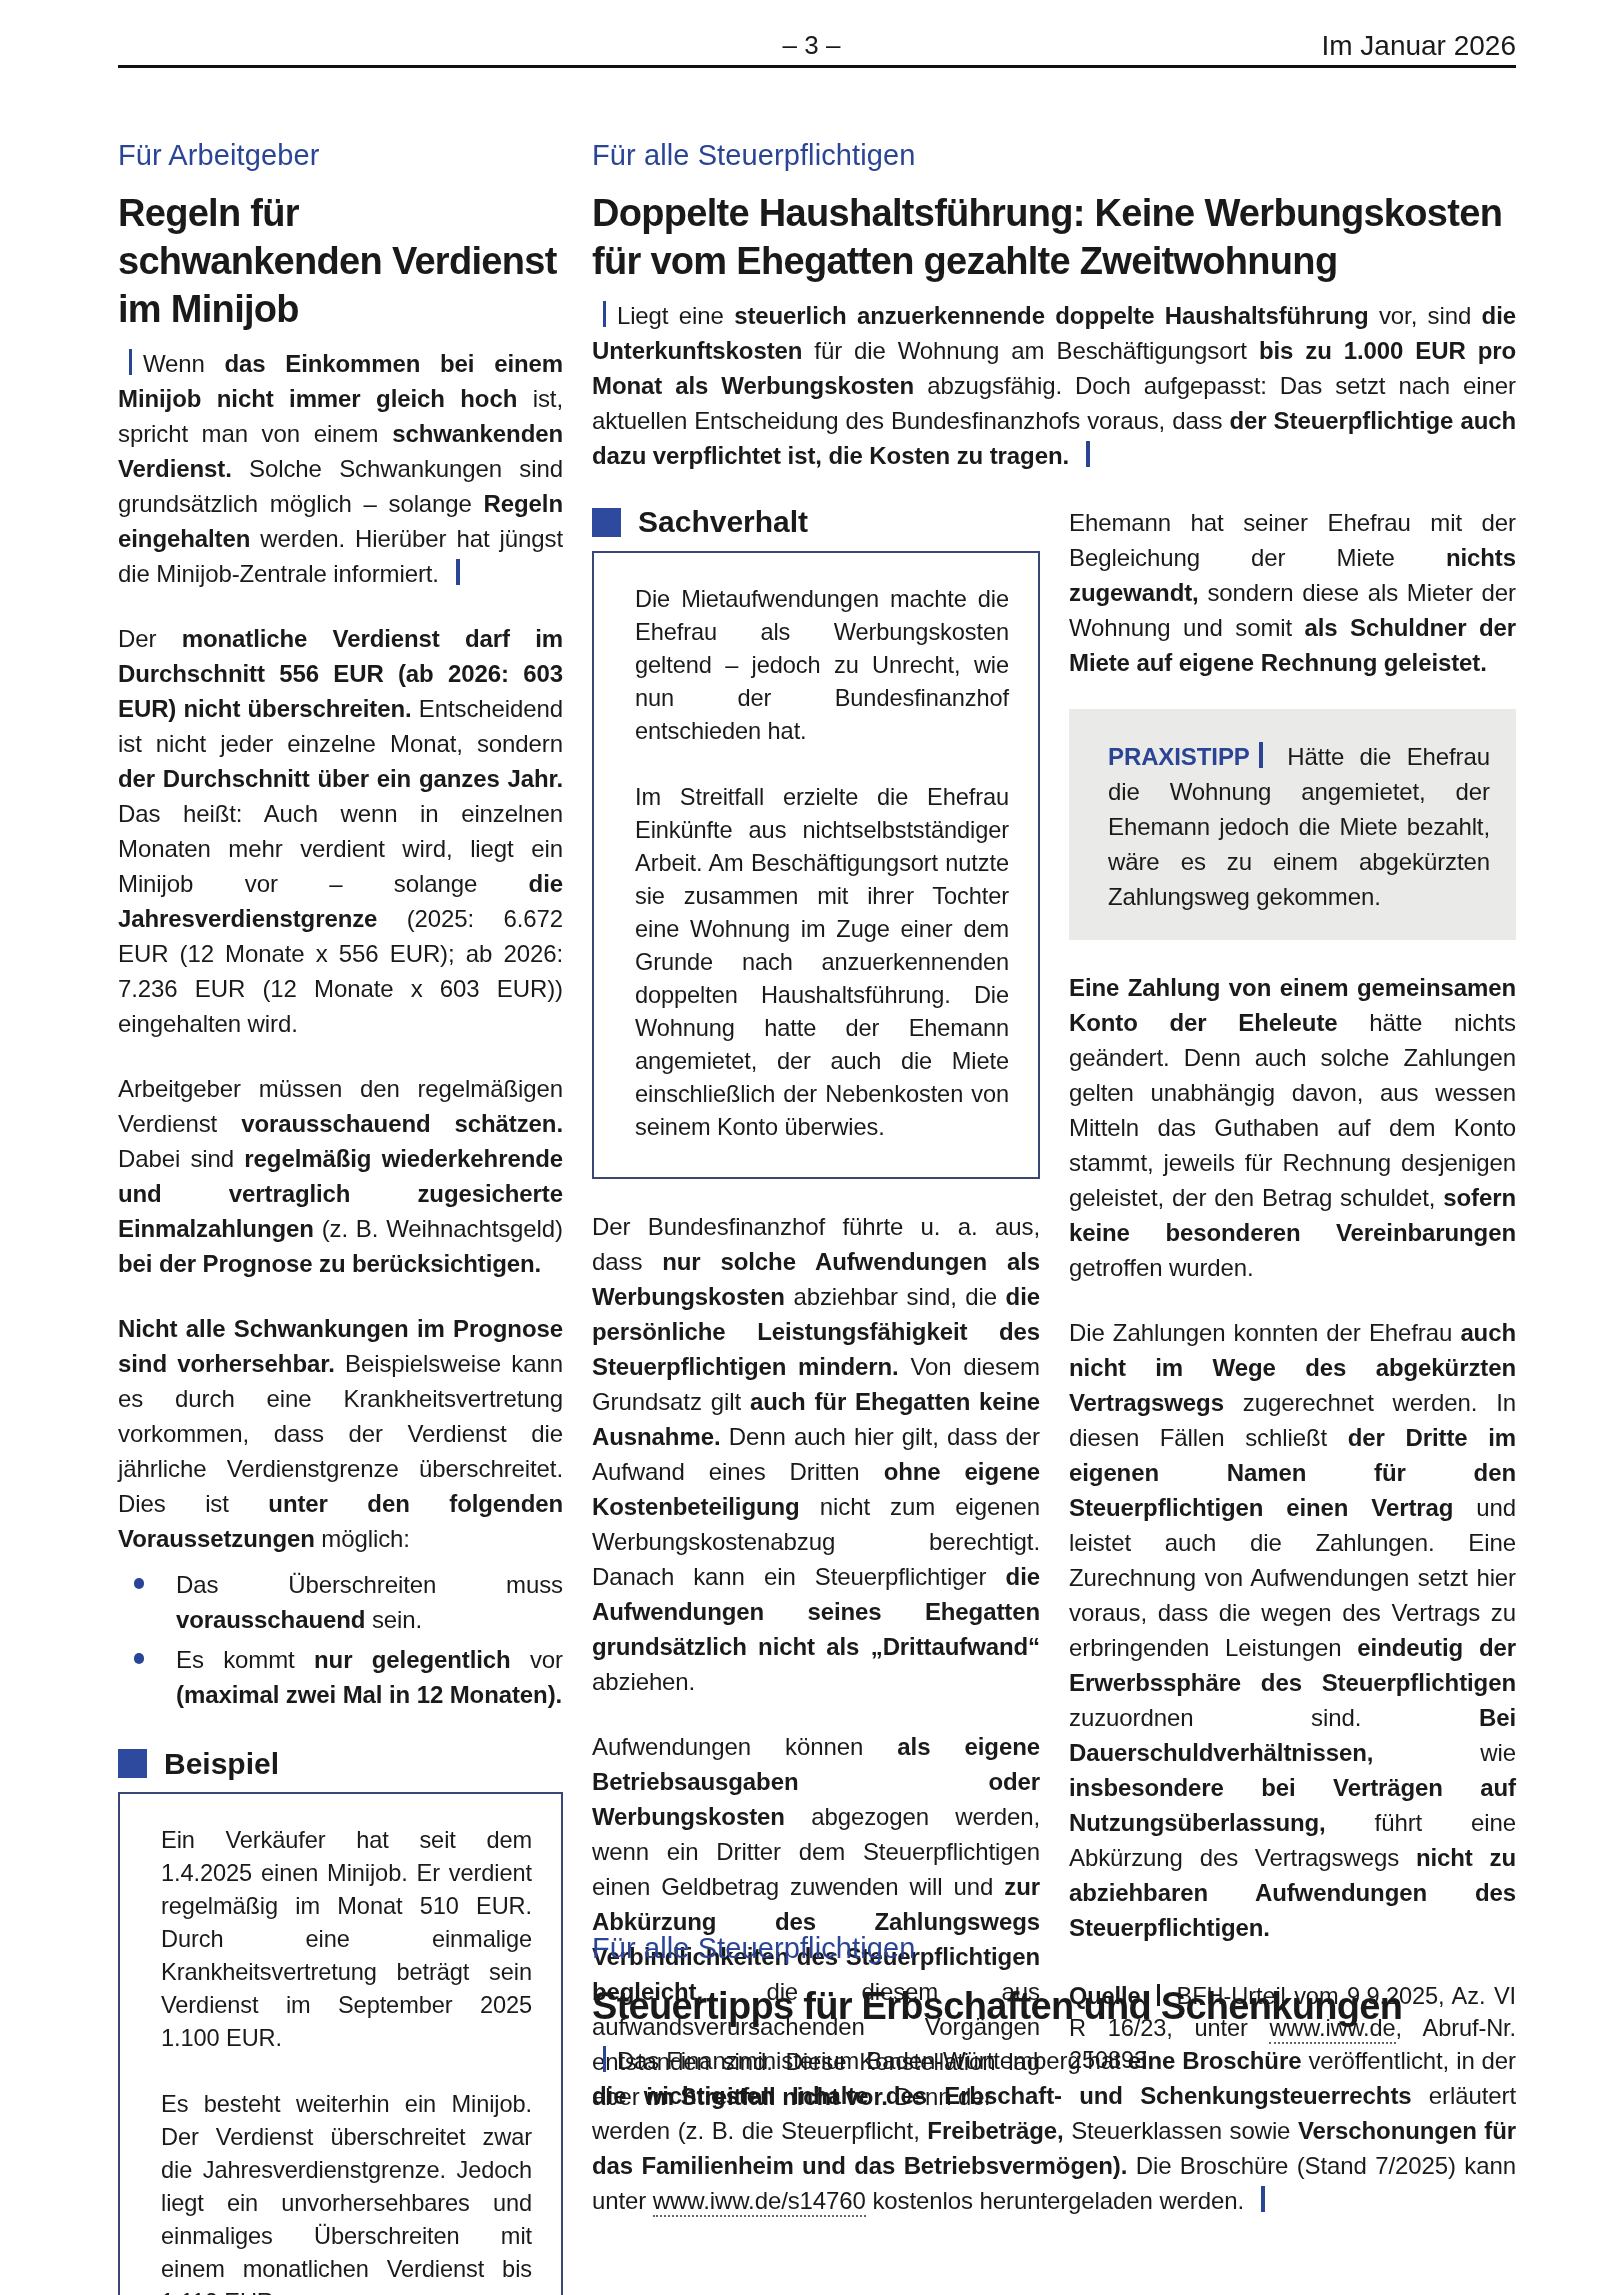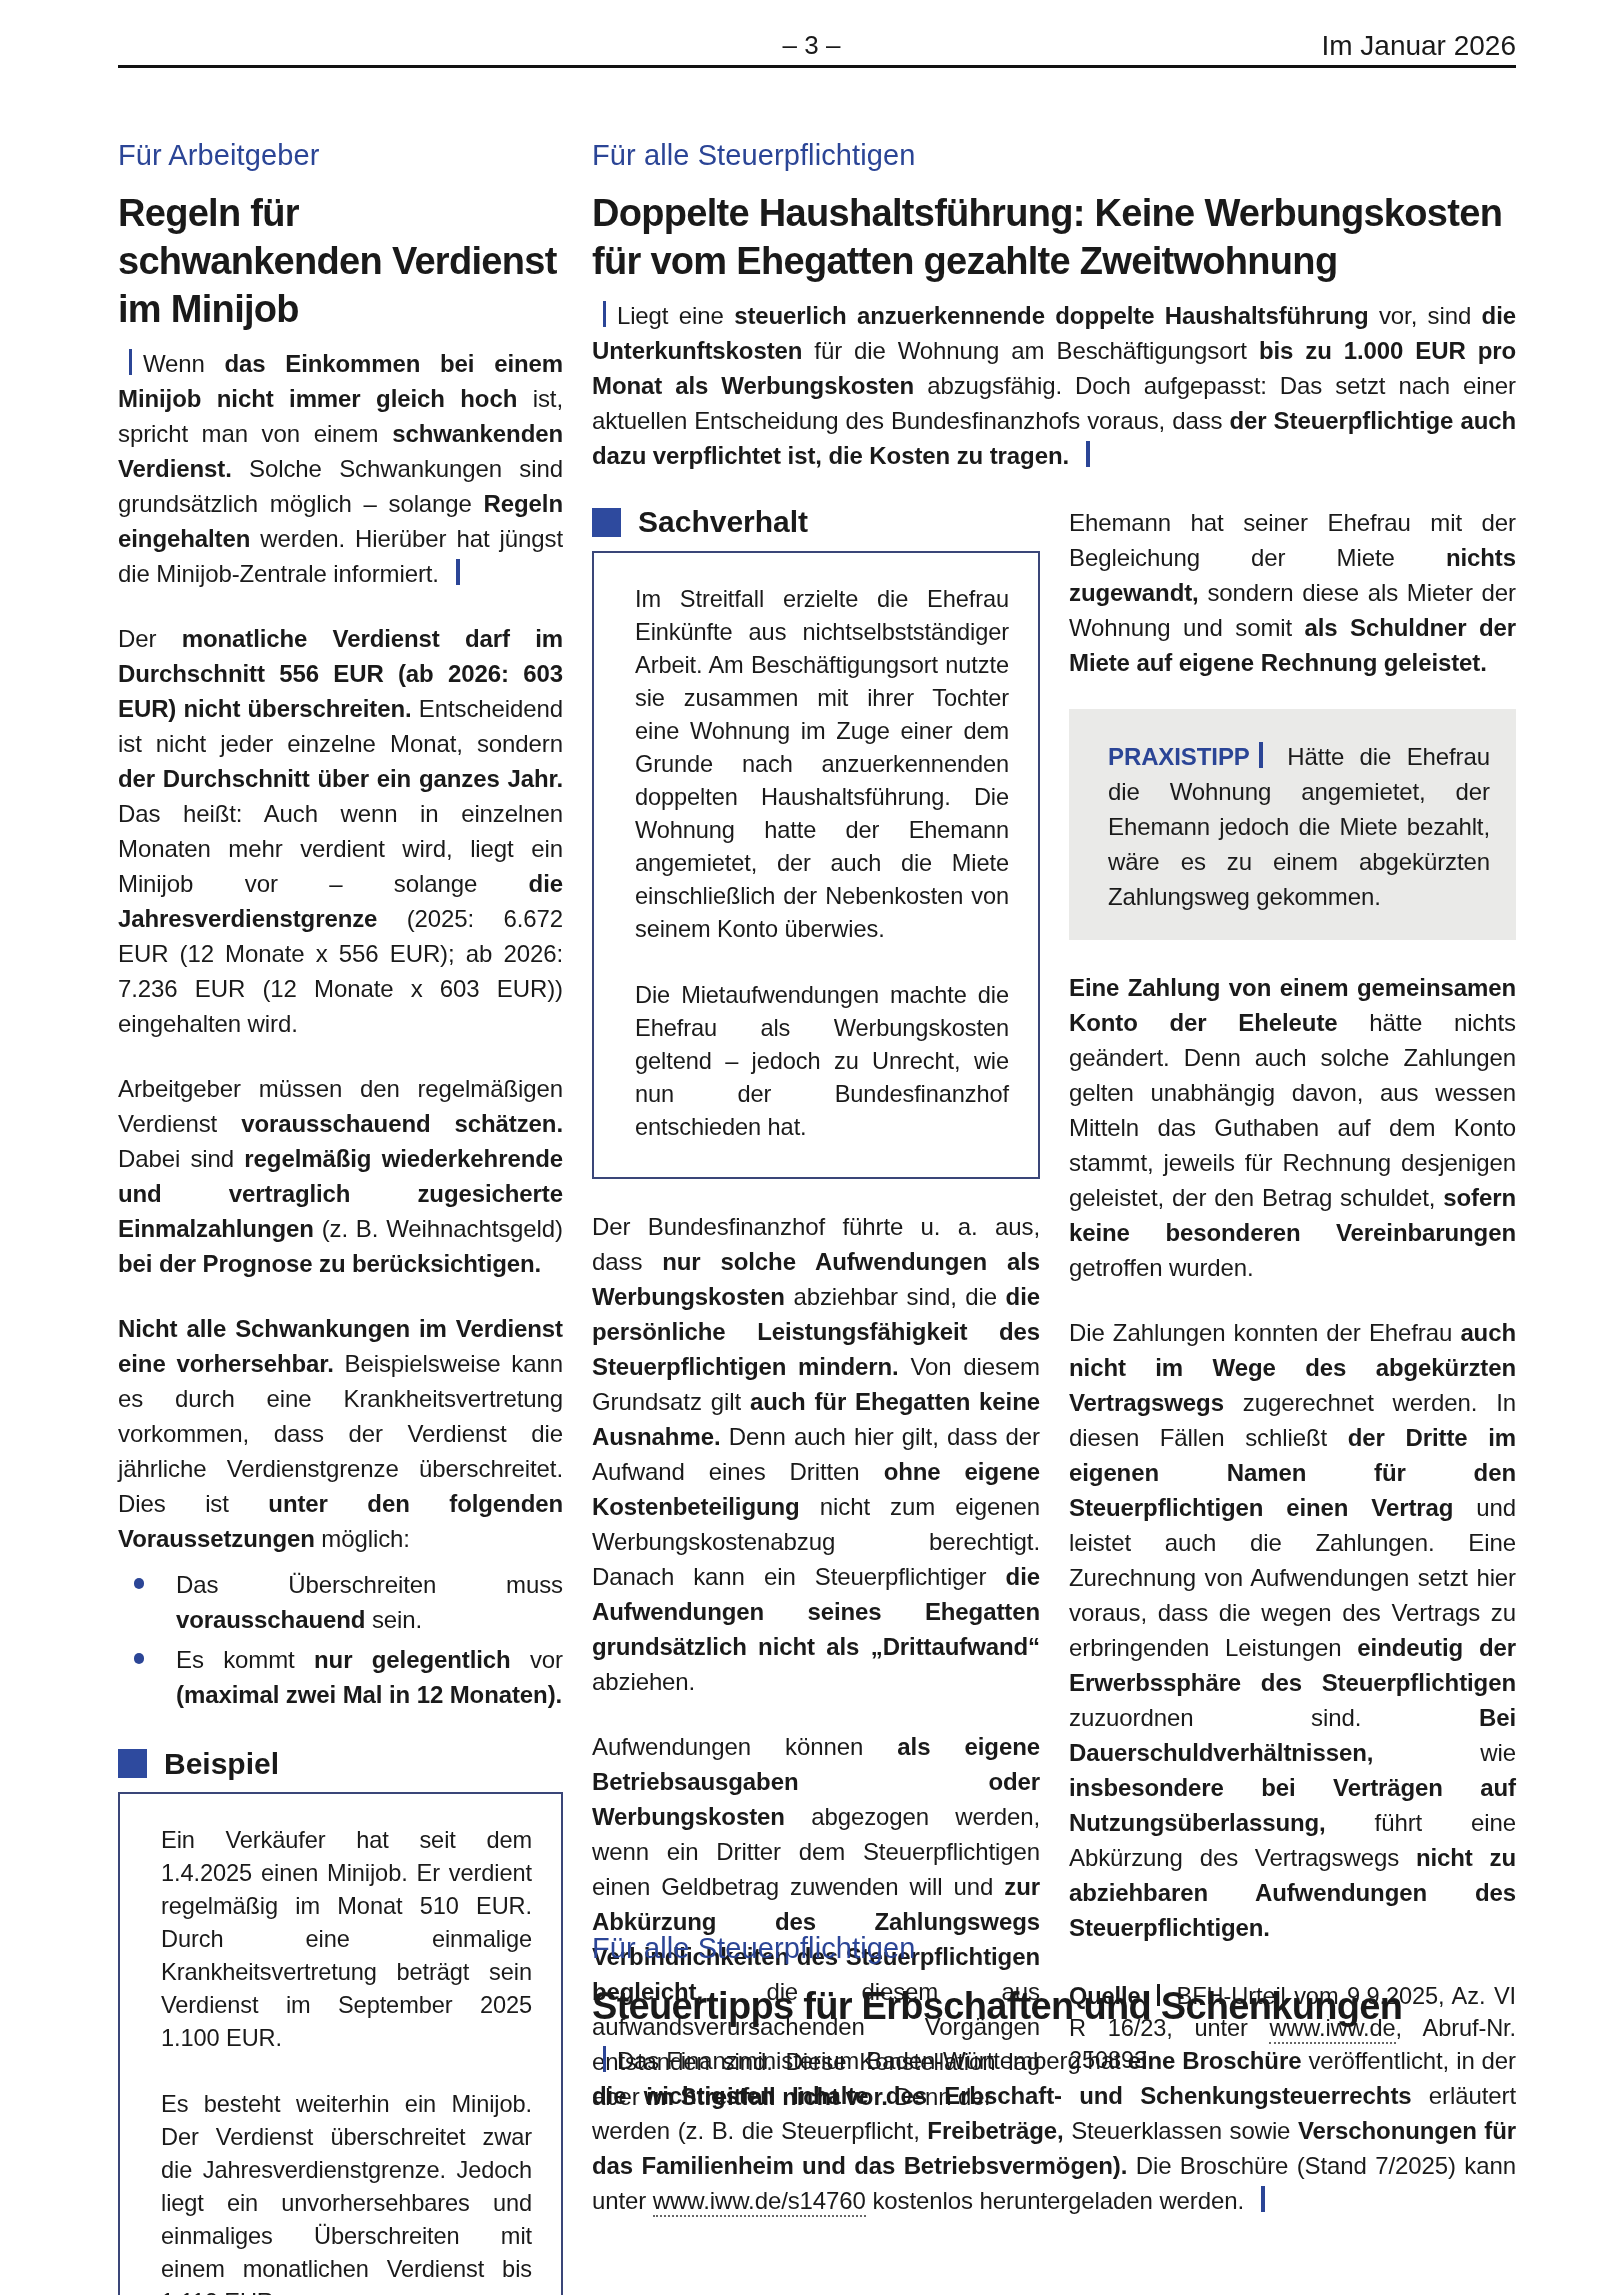--- a/index.html
+++ b/index.html
@@ -61,21 +61,21 @@
   <div class="pageno">– 3 –</div>
   <div class="issuedate">Im Januar 2026</div>
   <div class="hrule"></div>
 
   <div class="left-col">
     <div class="kicker">Für Arbeitgeber</div>
     <div class="article-title">Regeln für schwankenden Verdienst im Minijob</div>
     <div class="body-p intro-p"><span class="vbar"></span><span>Wenn </span><span class="seg-b">das Einkommen bei einem Minijob nicht immer gleich hoch</span><span> ist, spricht man von einem </span><span class="seg-b">schwankenden Verdienst.</span><span> Solche Schwankungen sind grundsätzlich möglich – solange </span><span class="seg-b">Regeln eingehalten</span><span> werden. Hierüber hat jüngst die Minijob-Zentrale informiert. </span><span class="vbar"></span></div>
     <div class="body-p"><span>Der </span><span class="seg-b">monatliche Verdienst darf im Durchschnitt 556 EUR (ab 2026: 603 EUR) nicht überschreiten.</span><span> Entscheidend ist nicht jeder einzelne Monat, sondern </span><span class="seg-b">der Durchschnitt über ein ganzes Jahr.</span><span> Das heißt: Auch wenn in einzelnen Monaten mehr verdient wird, liegt ein Minijob vor – solange </span><span class="seg-b">die Jahresverdienstgrenze</span><span> (2025: 6.672 EUR (12 Monate x 556 EUR); ab 2026: 7.236 EUR (12 Monate x 603 EUR)) eingehalten wird.</span></div>
     <div class="body-p"><span>Arbeitgeber müssen den regelmäßigen Verdienst </span><span class="seg-b">vorausschauend schätzen.</span><span> Dabei sind </span><span class="seg-b">regelmäßig wiederkehrende und vertraglich zugesicherte Einmalzahlungen</span><span> (z. B. Weihnachtsgeld) </span><span class="seg-b">bei der Prognose zu berücksichtigen.</span></div>
-    <div class="body-p"><span class="seg-b">Nicht alle Schwankungen im Verdienst eine vorhersehbar.</span><span> Beispielsweise kann es durch eine Krankheitsvertretung vorkommen, dass der Verdienst die jährliche Verdienstgrenze überschreitet. Dies ist </span><span class="seg-b">unter den folgenden Voraussetzungen</span><span> möglich:</span></div>
+    <div class="body-p"><span class="seg-b">Nicht alle Schwankungen im Prognose sind vorhersehbar.</span><span> Beispielsweise kann es durch eine Krankheitsvertretung vorkommen, dass der Verdienst die jährliche Verdienstgrenze überschreitet. Dies ist </span><span class="seg-b">unter den folgenden Voraussetzungen</span><span> möglich:</span></div>
     <div class="bullet-list">
       <div class="bullet-item">
         <span class="bullet-dot"></span>
         <span><span>Das Überschreiten muss </span><span class="seg-b">vorausschauend</span><span> sein.</span></span>
       </div>
       <div class="bullet-item">
         <span class="bullet-dot"></span>
         <span><span>Es kommt </span><span class="seg-b">nur gelegentlich</span><span> vor </span><span class="seg-b">(maximal zwei Mal in 12 Monaten).</span></span>
       </div>
     </div>
@@ -95,22 +95,22 @@
     <div class="article-title">Doppelte Haushaltsführung: Keine Werbungskosten für vom Ehegatten gezahlte Zweitwohnung</div>
     <div class="body-p intro-p"><span class="vbar"></span><span>Liegt eine </span><span class="seg-b">steuerlich anzuerkennende doppelte Haushaltsführung</span><span> vor, sind </span><span class="seg-b">die Unterkunftskosten</span><span> für die Wohnung am Beschäftigungsort </span><span class="seg-b">bis zu 1.000 EUR pro Monat als Werbungskosten</span><span> abzugsfähig. Doch aufgepasst: Das setzt nach einer aktuellen Entscheidung des Bundesfinanzhofs voraus, dass </span><span class="seg-b">der Steuerpflichtige auch dazu verpflichtet ist, die Kosten zu tragen.</span><span> </span><span class="vbar"></span></div>
   </div>
 
   <div class="col-mid">
     <div class="section-header first">
       <span class="section-square"></span>
       <span>Sachverhalt</span>
     </div>
     <div class="info-box">
+      <div class="box-p"><span>Die Mietaufwendungen machte die Ehefrau als Werbungskosten geltend – jedoch zu Unrecht, wie nun der Bundesfinanzhof entschieden hat.</span></div>
       <div class="box-p"><span>Im Streitfall erzielte die Ehefrau Einkünfte aus nichtselbstständiger Arbeit. Am Beschäftigungsort nutzte sie zusammen mit ihrer Tochter eine Wohnung im Zuge einer dem Grunde nach anzuerkennenden doppelten Haushaltsführung. Die Wohnung hatte der Ehemann angemietet, der auch die Miete einschließlich der Nebenkosten von seinem Konto überwies.</span></div>
-      <div class="box-p"><span>Die Mietaufwendungen machte die Ehefrau als Werbungskosten geltend – jedoch zu Unrecht, wie nun der Bundesfinanzhof entschieden hat.</span></div>
     </div>
     <div class="body-p"><span>Der Bundesfinanzhof führte u. a. aus, dass </span><span class="seg-b">nur solche Aufwendungen als Werbungskosten</span><span> abziehbar sind, die </span><span class="seg-b">die persönliche Leistungsfähigkeit des Steuerpflichtigen mindern.</span><span> Von diesem Grundsatz gilt </span><span class="seg-b">auch für Ehegatten keine Ausnahme.</span><span> Denn auch hier gilt, dass der Aufwand eines Dritten </span><span class="seg-b">ohne eigene Kostenbeteiligung</span><span> nicht zum eigenen Werbungskostenabzug berechtigt. Danach kann ein Steuerpflichtiger </span><span class="seg-b">die Aufwendungen seines Ehegatten grundsätzlich nicht als „Drittaufwand“</span><span> abziehen.</span></div>
     <div class="body-p"><span>Aufwendungen können </span><span class="seg-b">als eigene Betriebsausgaben oder Werbungskosten</span><span> abgezogen werden, wenn ein Dritter dem Steuerpflichtigen einen Geldbetrag zuwenden will und </span><span class="seg-b">zur Abkürzung des Zahlungswegs Verbindlichkeiten des Steuerpflichtigen begleicht,</span><span> die diesem aus aufwandsverursachenden Vorgängen entstanden sind. Diese Konstellation lag aber </span><span class="seg-b">im Streitfall nicht vor.</span><span> Denn der</span></div>
   </div>
 
   <div class="col-right">
     <div class="body-p first"><span>Ehemann hat seiner Ehefrau mit der Begleichung der Miete </span><span class="seg-b">nichts zugewandt,</span><span> sondern diese als Mieter der Wohnung und somit </span><span class="seg-b">als Schuldner der Miete auf eigene Rechnung geleistet.</span></div>
     <div class="tip-box"><span class="seg-b seg-accent">PRAXISTIPP</span><span class="vbar"></span><span> Hätte die Ehefrau die Wohnung angemietet, der Ehemann jedoch die Miete bezahlt, wäre es zu einem abgekürzten Zahlungsweg gekommen.</span></div>
     <div class="body-p"><span class="seg-b">Eine Zahlung von einem gemeinsamen Konto der Eheleute</span><span> hätte nichts geändert. Denn auch solche Zahlungen gelten unabhängig davon, aus wessen Mitteln das Guthaben auf dem Konto stammt, jeweils für Rechnung desjenigen geleistet, der den Betrag schuldet, </span><span class="seg-b">sofern keine besonderen Vereinbarungen</span><span> getroffen wurden.</span></div>
     <div class="body-p"><span>Die Zahlungen konnten der Ehefrau </span><span class="seg-b">auch nicht im Wege des abgekürzten Vertragswegs</span><span> zugerechnet werden. In diesen Fällen schließt </span><span class="seg-b">der Dritte im eigenen Namen für den Steuerpflichtigen einen Vertrag</span><span> und leistet auch die Zahlungen. Eine Zurechnung von Aufwendungen setzt hier voraus, dass die wegen des Vertrags zu erbringenden Leistungen </span><span class="seg-b">eindeutig der Erwerbssphäre des Steuerpflichtigen</span><span> zuzuordnen sind. </span><span class="seg-b">Bei Dauerschuldverhältnissen,</span><span> wie </span><span class="seg-b">insbesondere bei Verträgen auf Nutzungsüberlassung,</span><span> führt eine Abkürzung des Vertragswegs </span><span class="seg-b">nicht zu abziehbaren Aufwendungen des Steuerpflichtigen.</span></div>

